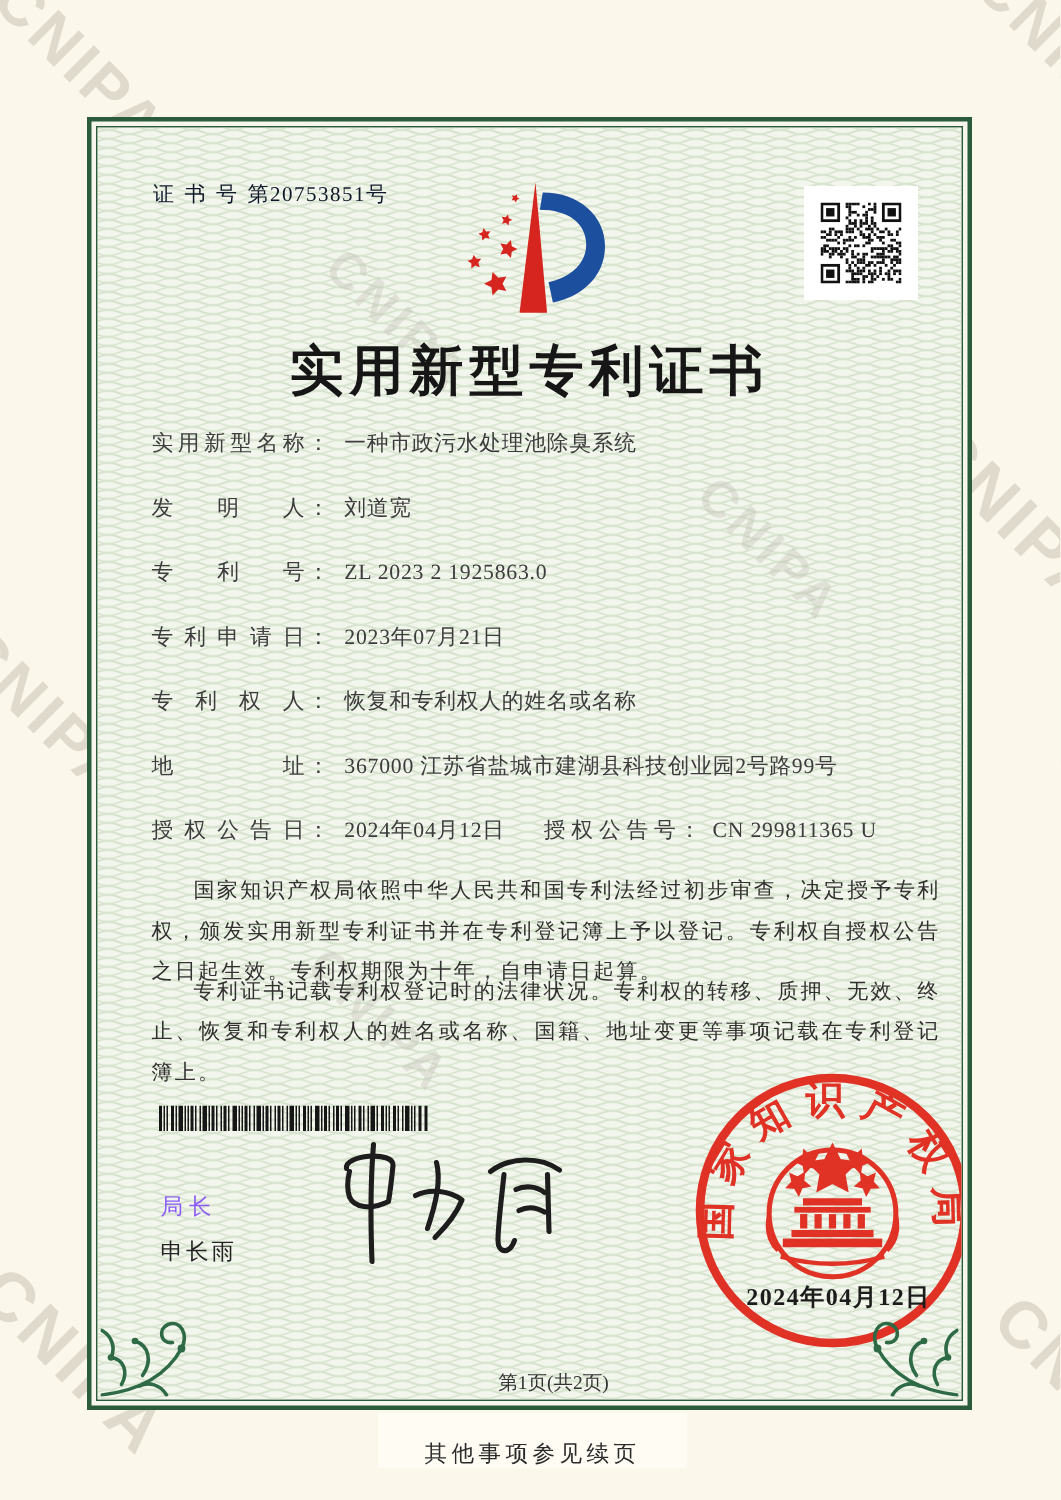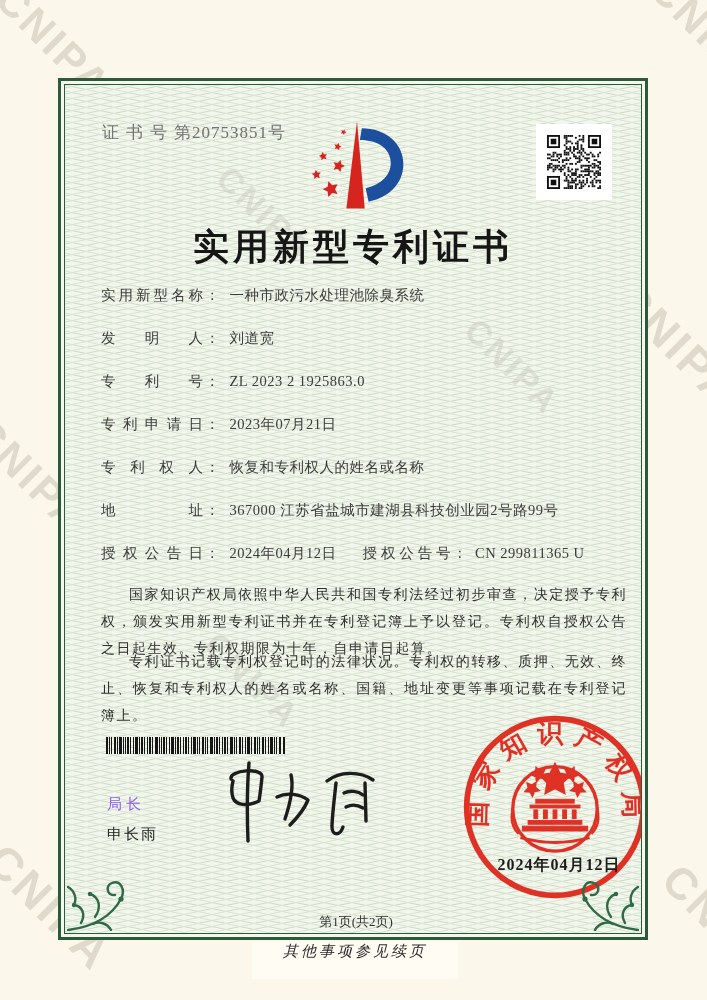--- a/index.html
+++ b/index.html
@@ -14,21 +14,21 @@
 
   
   .frame { position:absolute; left:58px; top:78px; width:590px; height:862px;
            border:3px solid #2a5c3b; background:#f7f6ec; }
   .frame-inner { position:absolute; left:3px; top:3px; right:3px; bottom:3px;
                  border:1px solid #2a5c3b; overflow:hidden; }
   .pattern { position:absolute; left:0; top:0; width:100%; height:100%; }
 
   .abs { position:absolute; }
 
-  .cert-no { left:37px; top:36px; font-size:17px; color:#737373; }
+  .cert-no { left:37px; top:36px; font-size:14px; color:#0f172a; }
   .cert-no .lbl { letter-spacing:7px; }
   .cert-no .num { letter-spacing:1px; }
 
   .logo { left:236px; top:32px; }
   .qr-box { left:471px; top:39px; width:76px; height:76px; background:#ffffff; }
   .qr-box svg { position:absolute; left:11px; top:11px; }
 
   .title { left:0; top:138px; width:100%; text-align:center; font-size:36px;
            font-weight:bold; color:#161616; letter-spacing:4px; }
 
@@ -49,28 +49,28 @@
   .sig-title { left:42px; top:710px; font-size:15px; color:#8b5cf6;
                font-family:"Liberation Sans","DejaVu Sans",sans-serif; letter-spacing:4px; }
   .sig-name  { left:42px; top:740px; font-size:15px; color:#222;
                font-family:"Liberation Sans","DejaVu Sans",sans-serif; letter-spacing:2px; }
   .sig-scribble { left:142px; top:672px; }
 
   .seal { left:394px; top:626px; opacity:.96; }
   .seal-date { left:414px; top:770px; width:160px; text-align:center; font-size:16px;
                font-weight:bold; color:#1c1c1c; letter-spacing:1px; }
 
-  .page-num { left:3px; top:828px; width:100%; text-align:center; font-size:13px; color:#333; }
+  .page-num { left:16px; top:828px; width:100%; text-align:center; font-size:13px; color:#333; }
 
   .corner-orn { position:absolute; }
   .orn-br { right:2px; bottom:2px; }
   .orn-bl { left:2px; bottom:2px; transform:scaleX(-1); }
 
   .cont-box { position:absolute; left:252px; top:942px; width:206px; height:37px;
-              background:#fefcf3; display:flex; align-items:flex-start; justify-content:center;font-style:italic; }
+              background:#fefcf3; display:flex; align-items:flex-end; justify-content:center; }
   .cont-note { font-size:15px; color:#2b2b2b; letter-spacing:3px; }
 </style>
 </head>
 <body>
 
 <div class="page">
 
   <svg width="0" height="0" style="position:absolute">
     <defs>
       <path id="st" d="M0,-1 L0.294,-0.405 0.951,-0.309 0.476,0.155 0.588,0.809 0,0.5 -0.588,0.809 -0.476,0.155 -0.951,-0.309 -0.294,-0.405 Z"></path>

